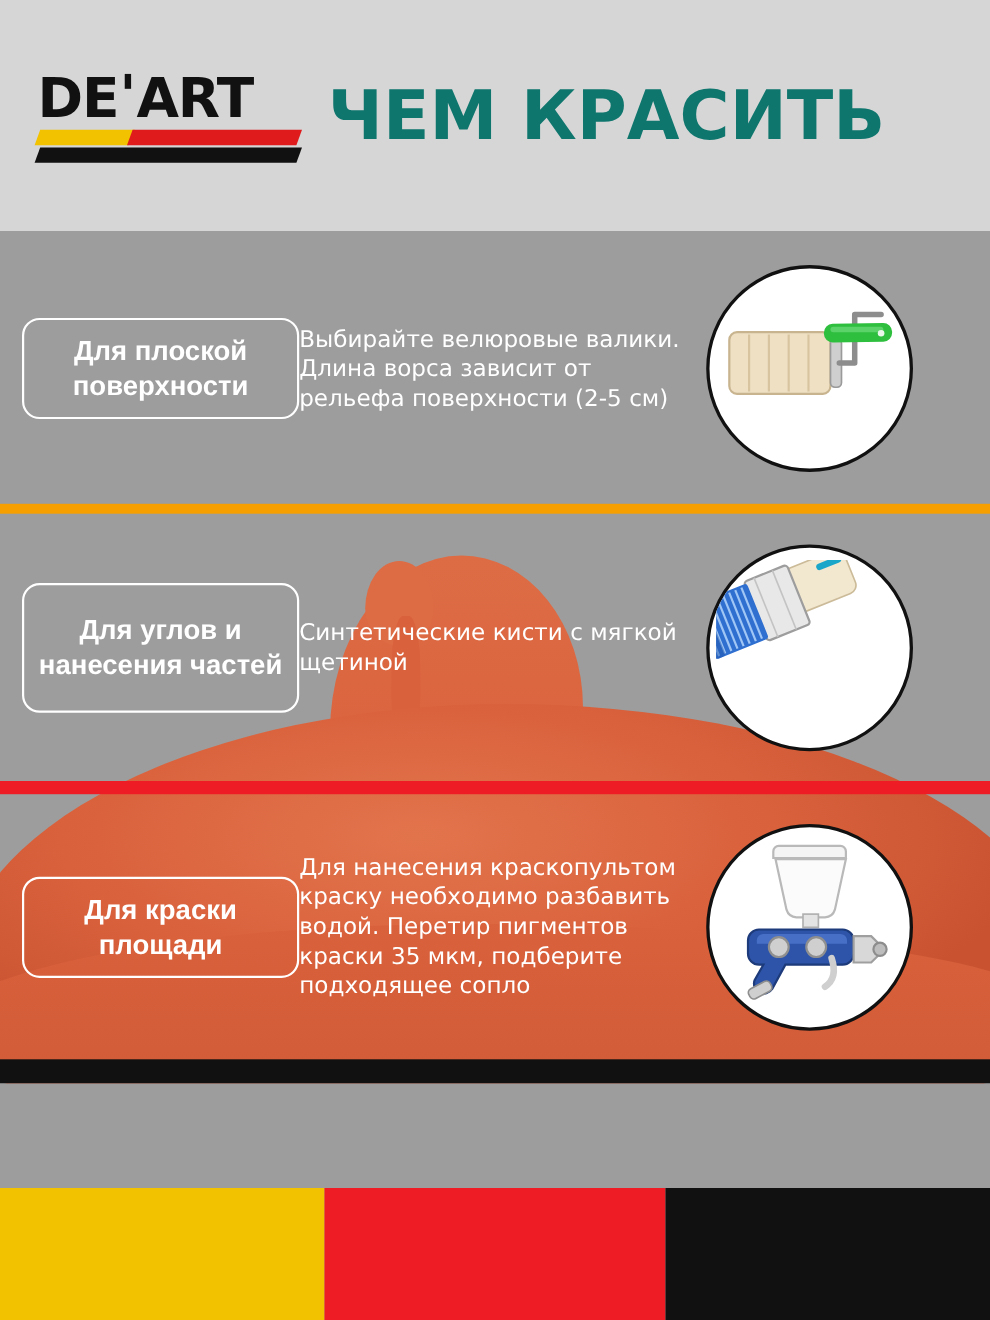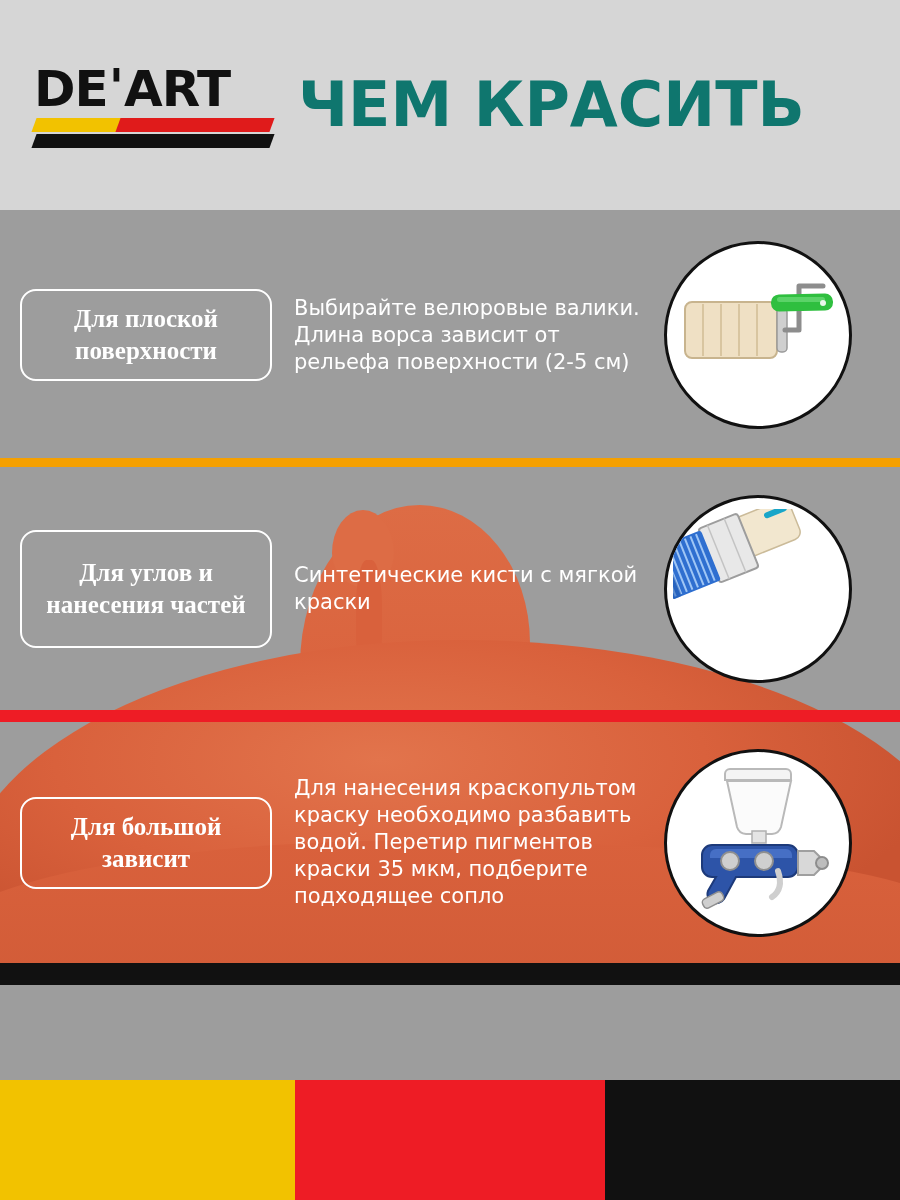--- a/index.html
+++ b/index.html
@@ -146,35 +146,34 @@
   .row-3 { top: 722px; height: 241px; }
 
   .pill {
     flex: 0 0 auto;
     margin-left: 20px;
     width: 252px;
     min-height: 92px;
     border: 2px solid #ffffff;
     border-radius: 16px;
     color: #ffffff;
-    font-family: Liberation Serif, serif;
+    font-family: Liberation Sans, sans-serif;
     font-weight: 700;
     font-size: 25px;
     line-height: 32px;
     text-align: center;
     display: flex;
     align-items: center;
     justify-content: center;
     padding: 10px 8px;
   }
   .pill-tall { min-height: 118px; }
 
   .desc {
     flex: 1 1 auto;
-    margin-left: 22px;
     margin-right: 10px;
     color: #ffffff;
     font-family: "DejaVu Sans", sans-serif;
     font-size: 21px;
     line-height: 27px;
     max-width: 360px;
   }
 
   .circle {
     flex: 0 0 auto;
@@ -258,21 +257,21 @@
         <rect x="104" y="37" width="48" height="5" rx="2.5" fill="#67d873" opacity="0.8"></rect>
         <circle cx="150" cy="43" r="3" fill="#e9f7ea"></circle>
       </svg>
     </div>
   </div>
 
   <div class="stripe stripe-orange"></div>
 
   <div class="row row-2">
     <div class="pill pill-tall">Для углов и нанесения частей</div>
-    <div class="desc">Синтетические кисти с мягкой краски</div>
+    <div class="desc">Синтетические кисти с мягкой щетиной</div>
     <div class="circle">
       <svg width="170" height="160" viewBox="0 0 170 160">
         <g transform="rotate(-22 85 80)">
 
           <path d="M92 6 h46 a8 8 0 0 1 8 8 v26 a8 8 0 0 1 -8 8 h-46 z" fill="#f2e7cf" stroke="#cbbb99" stroke-width="1.5"></path>
           <rect x="118" y="12" width="24" height="6" rx="3" fill="#19a6c9"></rect>
 
           <rect x="52" y="2" width="42" height="58" rx="3" fill="#e8e8e8" stroke="#9d9d9d" stroke-width="2"></rect>
           <line x1="62" y1="2" x2="62" y2="60" stroke="#c3c3c3" stroke-width="1.5"></line>
           <line x1="80" y1="2" x2="80" y2="60" stroke="#c3c3c3" stroke-width="1.5"></line>
@@ -290,21 +289,21 @@
           </g>
           <rect x="2" y="4" width="10" height="54" rx="3" fill="#1f57ad" opacity="0.5"></rect>
         </g>
       </svg>
     </div>
   </div>
 
   <div class="stripe stripe-red"></div>
 
   <div class="row row-3">
-    <div class="pill">Для большой зависит</div>
+    <div class="pill">Для краски площади</div>
     <div class="desc">Для нанесения краскопультом краску необходимо разбавить водой. Перетир пигментов краски 35 мкм, подберите подходящее сопло</div>
     <div class="circle">
       <svg width="172" height="168" viewBox="0 0 172 168">
 
         <path d="M58 10 h56 a5 5 0 0 1 5 5 v6 h-66 v-6 a5 5 0 0 1 5 -5 z" fill="#f4f4f4" stroke="#b9b9b9" stroke-width="2"></path>
         <path d="M55 22 h64 l-10 46 a10 10 0 0 1 -9 7 h-26 a10 10 0 0 1 -9 -7 z" fill="#fbfbfb" stroke="#b9b9b9" stroke-width="2"></path>
         <rect x="80" y="72" width="14" height="12" fill="#e4e4e4" stroke="#b0b0b0" stroke-width="1.5"></rect>
 
         <path d="M40 86 h76 a10 10 0 0 1 10 10 v12 a10 10 0 0 1 -10 10 h-52 l-12 22 a9 9 0 0 1 -16 -8 l8 -14 h-4 a10 10 0 0 1 -10 -10 v-12 a10 10 0 0 1 10 -10 z" fill="#2d54a8" stroke="#1d3a7a" stroke-width="2"></path>
         <path d="M44 90 h70 a6 6 0 0 1 6 6 v3 h-82 v-3 a6 6 0 0 1 6 -6 z" fill="#4f78cf" opacity="0.75"></path>

